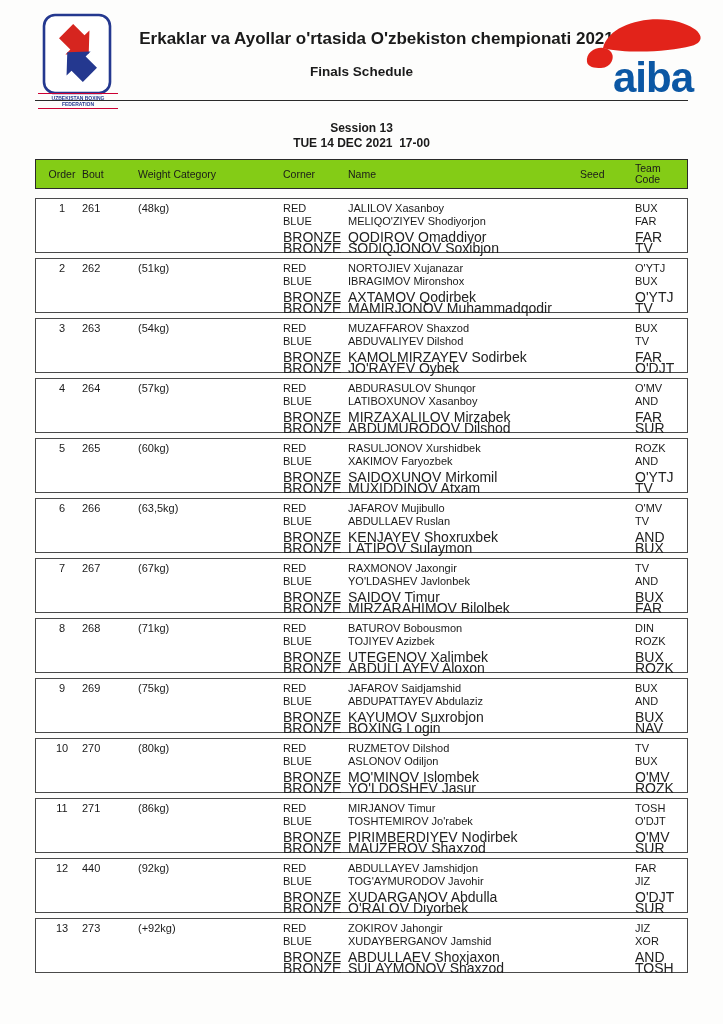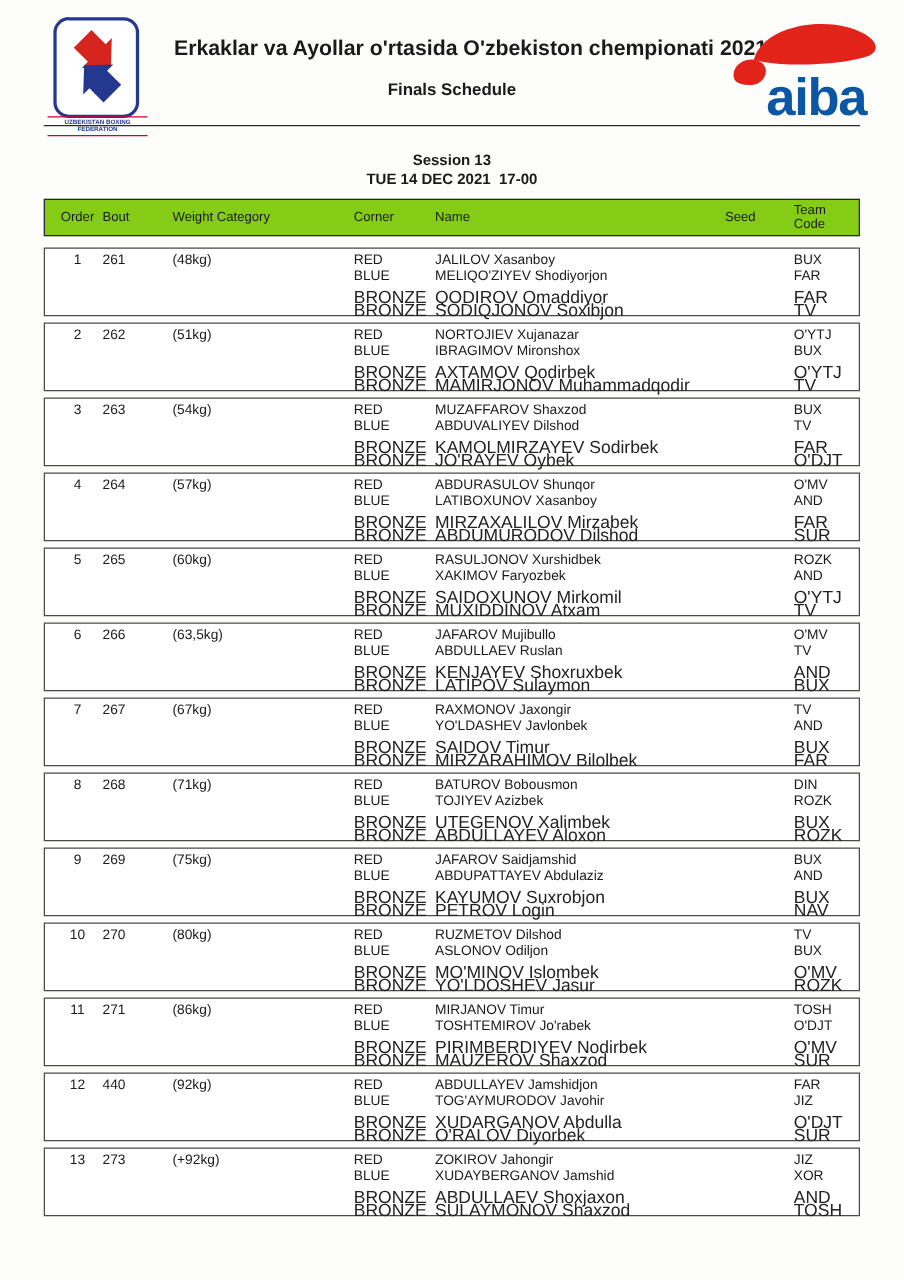--- a/index.html
+++ b/index.html
@@ -337,21 +337,21 @@
       <span class="c c-name">ABDUPATTAYEV Abdulaziz</span>
       <span class="c c-team">AND</span>
     </div>
     <div class="row bronze b1">
       <span class="c c-corner">BRONZE</span>
       <span class="c c-name">KAYUMOV Suxrobjon</span>
       <span class="c c-team">BUX</span>
     </div>
     <div class="row bronze">
       <span class="c c-corner">BRONZE</span>
-      <span class="c c-name">PETROV Login</span>
+      <span class="c c-name">BOXING Login</span>
       <span class="c c-team">NAV</span>
     </div>
   </div>
 
   <div class="bout-block">
     <div class="row main r1">
       <span class="c c-order">10</span>
       <span class="c c-bout">270</span>
       <span class="c c-weight">(80kg)</span>
       <span class="c c-corner">RED</span>

